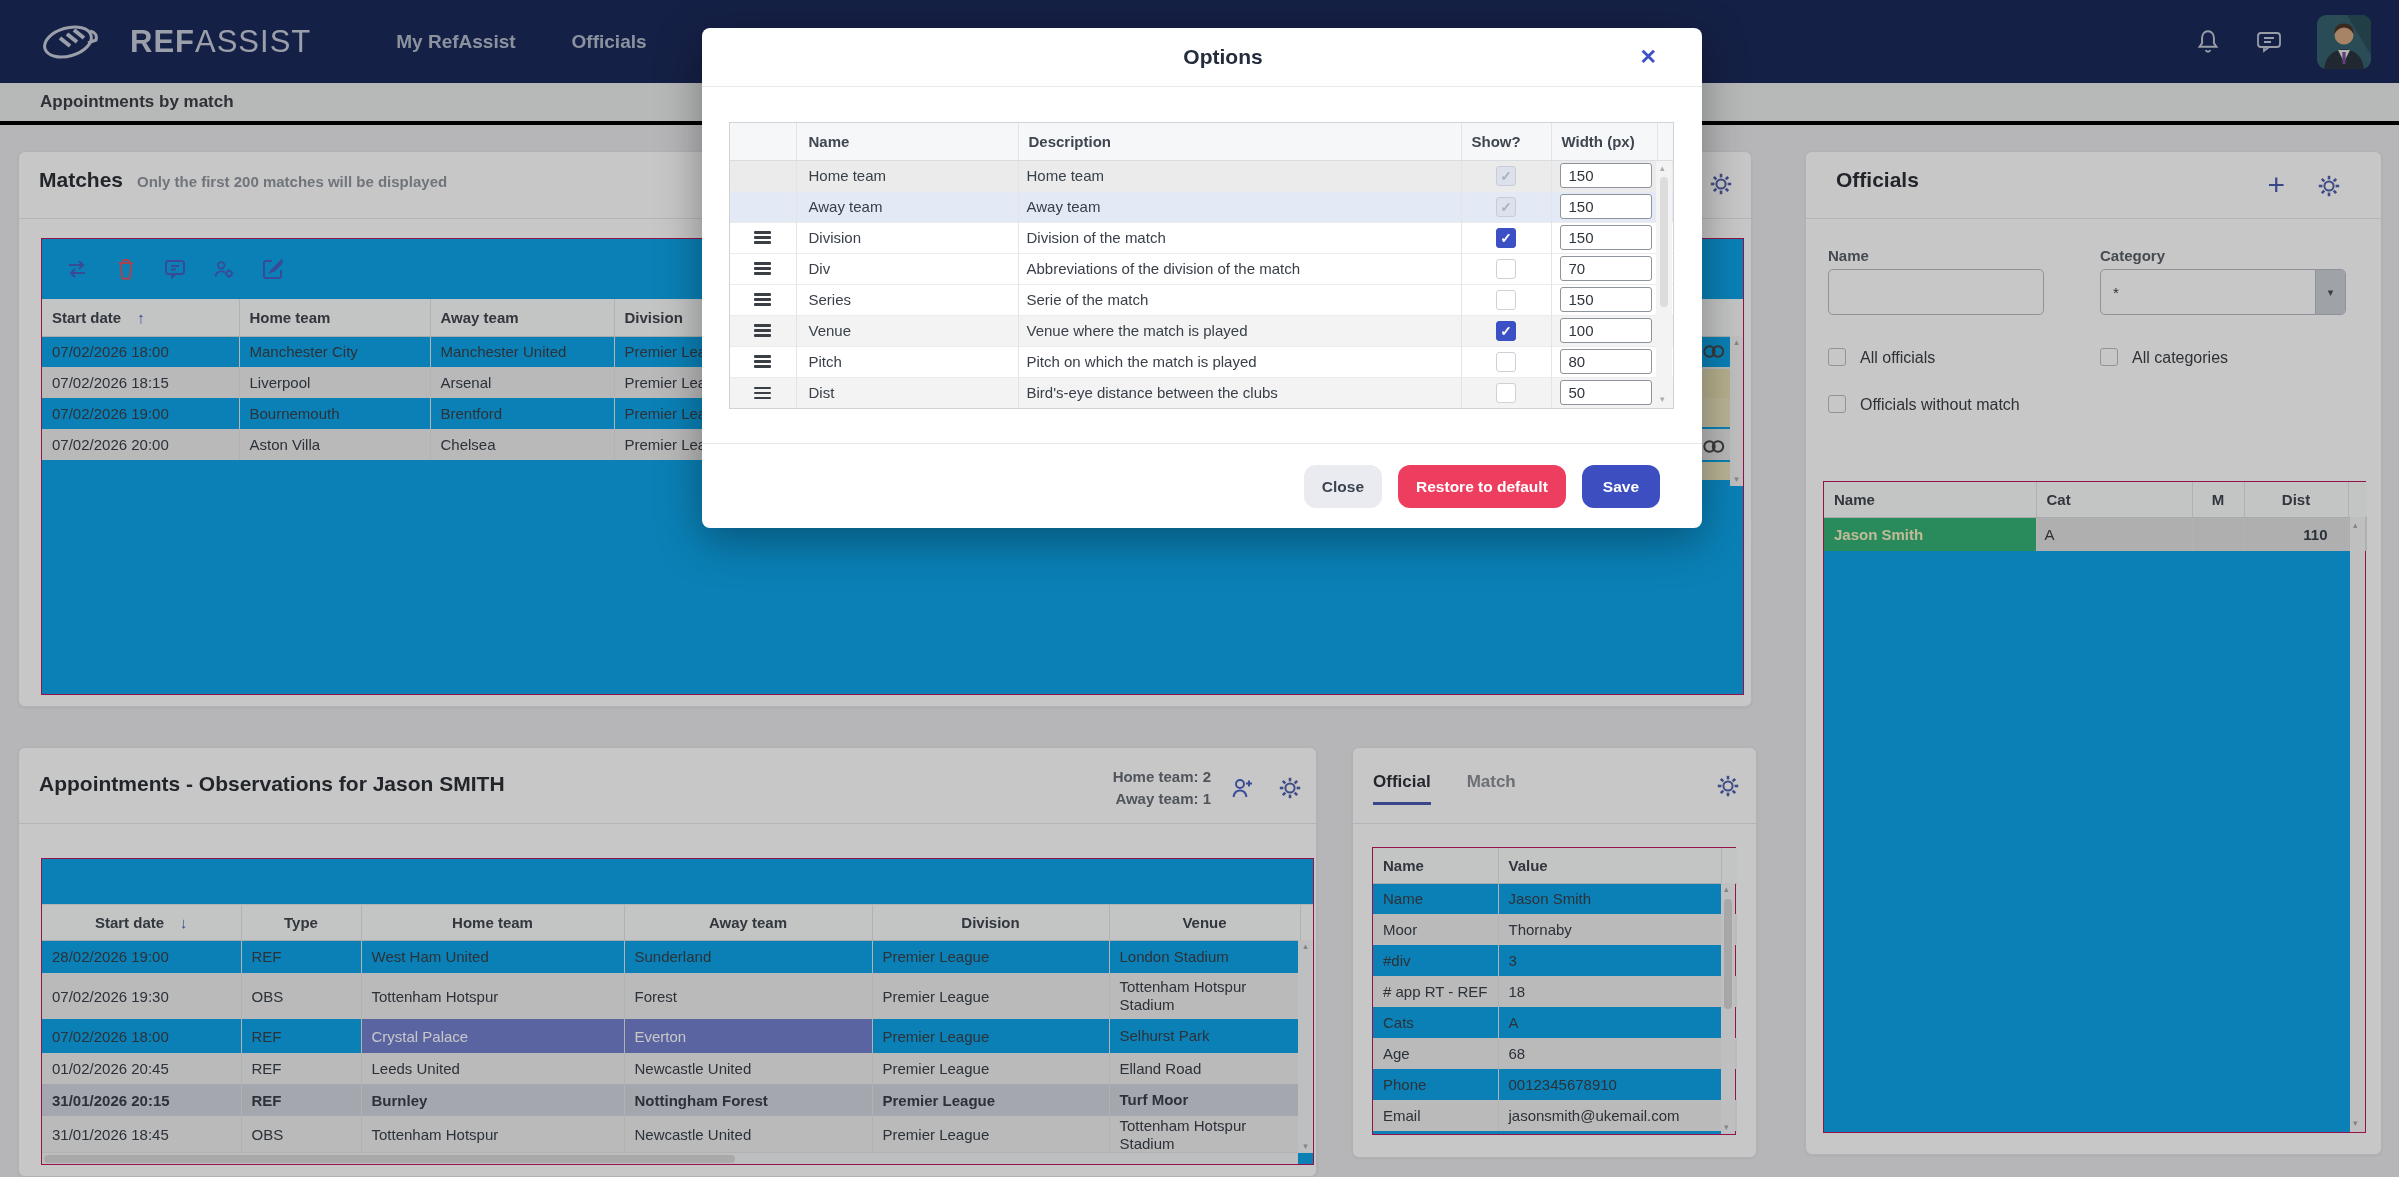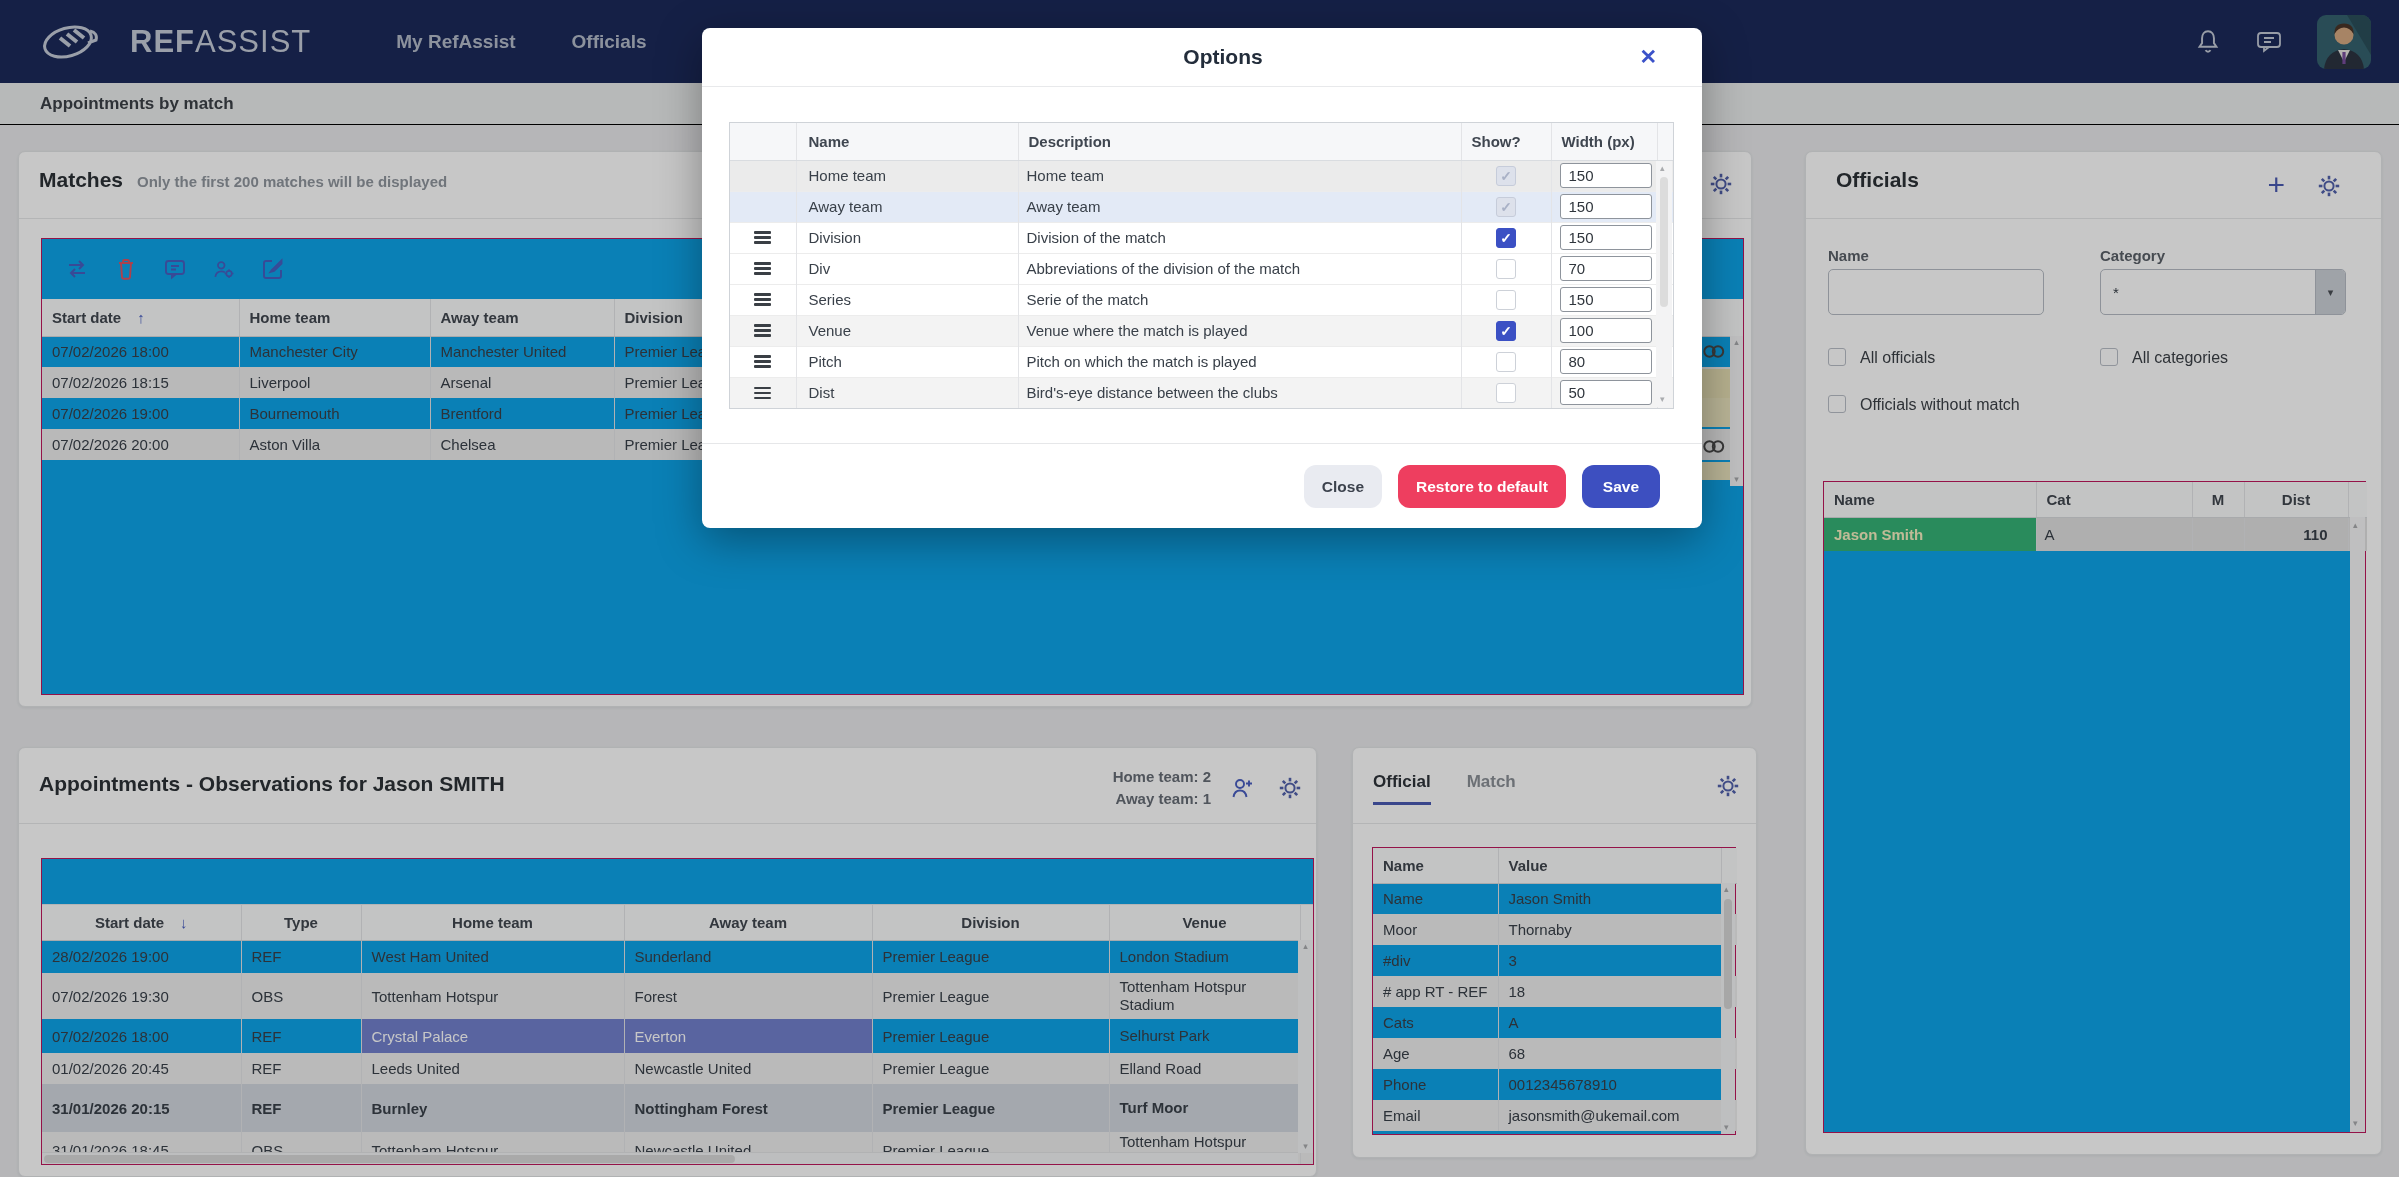--- a/index.html
+++ b/index.html
@@ -14,21 +14,21 @@
   .brand-text { margin-left:22px; font-size:31px; color:#c6ccd9; letter-spacing:1px; }
   .brand-text b { font-weight:700; }
   .brand-text span.lt { font-weight:300; }
   .nav-items { display:flex; margin-left:85px; gap:56px; }
   .nav-item { color:#b4bbca; font-size:19px; font-weight:600; cursor:pointer; white-space:nowrap; }
   .nav-right { position:absolute; right:28px; top:0; height:83px; display:flex; align-items:center; gap:34px; }
   .icon-btn { cursor:pointer; display:inline-flex; align-items:center; justify-content:center; }
   .avatar { width:54px; height:54px; border-radius:9px; overflow:hidden; }
 
   
-  .breadcrumb-bar { position:absolute; left:0; top:83px; width:100%; height:42px; background:#ebedee; border-bottom:1px solid #000000; display:flex; align-items:center; }
+  .breadcrumb-bar { position:absolute; left:0; top:83px; width:100%; height:42px; background:#ebedee; border-bottom:4px solid #000000; display:flex; align-items:center; }
   .breadcrumb-bar .crumb { margin-left:40px; font-size:17px; font-weight:700; color:#3c4147; }
 
   
   .panel { position:absolute; background:#fff; border-radius:7px; border:1px solid #e2e4e6; box-shadow:0 1px 3px rgba(30,40,60,.07); }
   .panel-title { font-size:21px; font-weight:700; color:#2c3136; }
   .panel-sub { font-size:15px; font-weight:600; color:#90969e; margin-left:14px; }
   .panel-divider { position:absolute; left:0; right:0; top:66px; border-bottom:1px solid #e7e8ea; }
   .gear { width:24px; height:24px; }
   .card { position:absolute; border:1px solid #be185d; background:#0ea5e9; }
 
@@ -420,21 +420,21 @@
             <tr>
               <td style="height: 31px;">01/02/2026 20:45</td>
               <td style="height: 31px;">REF</td>
               <td style="height: 31px;">Leeds United</td>
               <td style="height: 31px;">Newcastle United</td>
               <td style="height: 31px;">Premier League</td>
               <td class="wrap" style="height: 31px;">Elland Road</td>
               <td style="height: 31px;"></td>
             </tr>
             <tr class="selected">
-              <td style="height: 48px;">31/01/2026 20:15</td>
+              <td style="height: 32px;">31/01/2026 20:15</td>
               <td style="height: 32px;">REF</td>
               <td style="height: 32px;">Burnley</td>
               <td style="height: 32px;">Nottingham Forest</td>
               <td style="height: 32px;">Premier League</td>
               <td class="wrap" style="height: 32px;">Turf Moor</td>
               <td style="height: 32px;"></td>
             </tr>
             <tr>
               <td style="height: 37px;">31/01/2026 18:45</td>
               <td style="height: 37px;">OBS</td>

